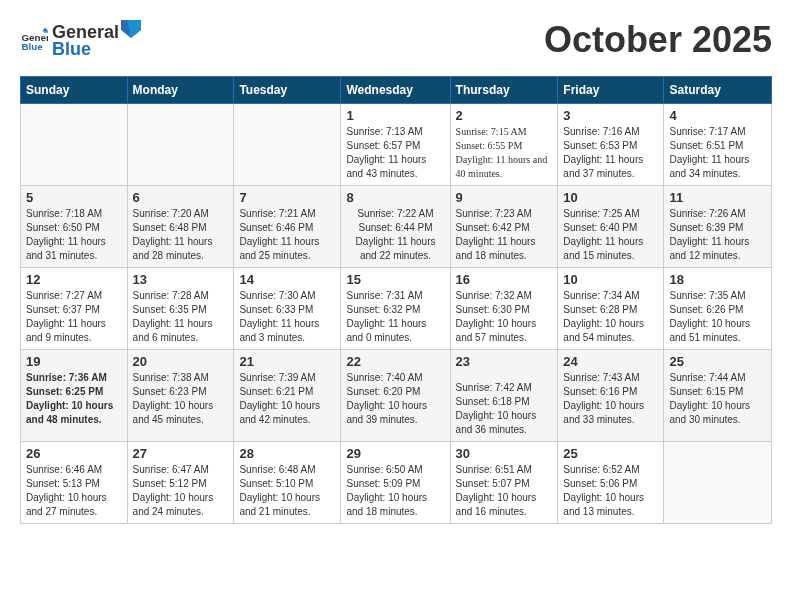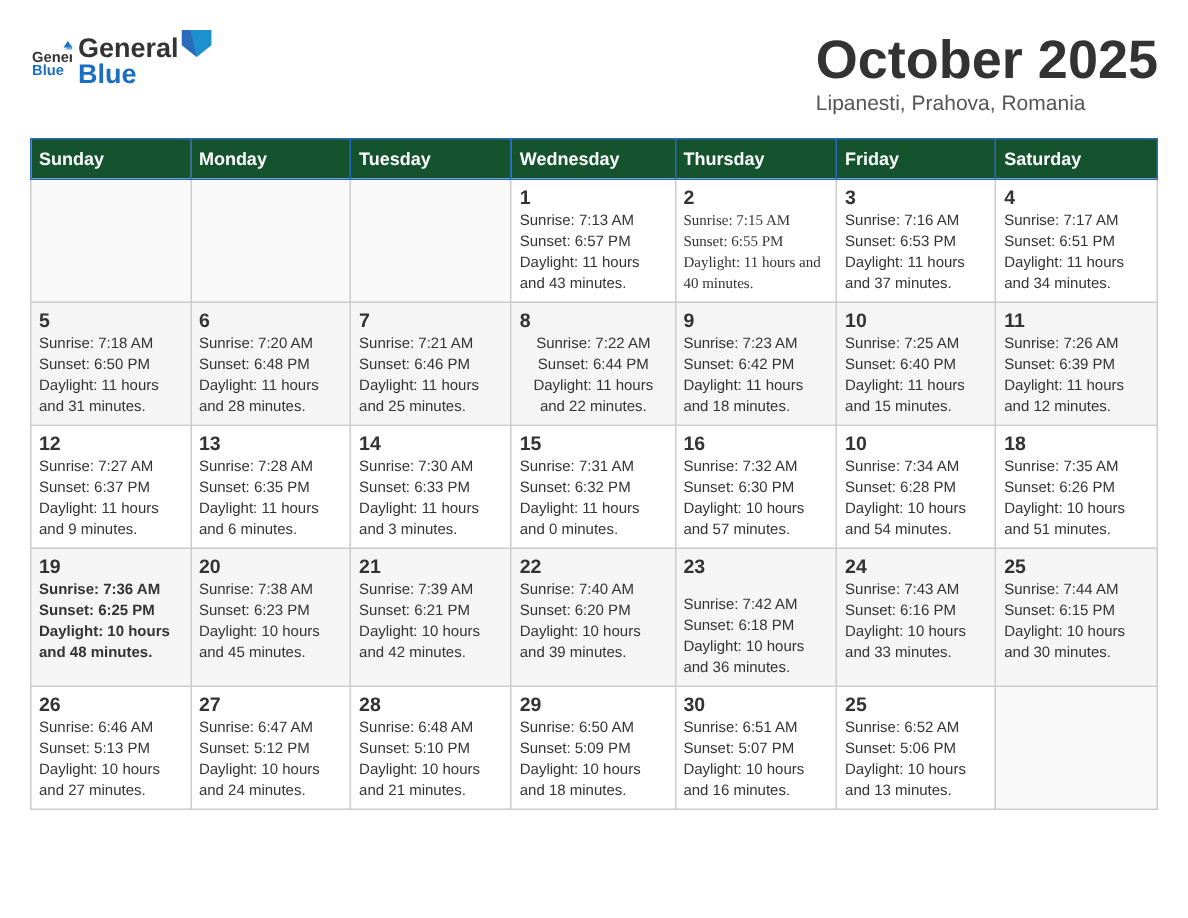--- a/index.html
+++ b/index.html
@@ -19,38 +19,39 @@
     .logo {
       display: flex;
       align-items: center;
       gap: 4px;
     }
     .logo-icon {
       width: 28px;
       height: 28px;
     }
     .title-block {
+      text-align: right;
     }
     .month-title {
       font-size: 36px;
       font-weight: bold;
       color: #333;
       line-height: 1.1;
     }
     .subtitle {
       font-size: 14px;
       color: #555;
     }
     table {
       width: 100%;
       border-collapse: collapse;
       font-size: 11px;
     }
     thead tr th {
-      background-color: #14532d;
+      background-color: #0c4a6e;
       color: #fff;
       text-align: left;
       padding: 6px 5px;
       font-size: 12px;
       border: 1px solid #2a6abb;
     }
     tbody tr td {
       border: 1px solid #ccc;
       vertical-align: top;
       padding: 4px 5px;
@@ -94,21 +95,20 @@
         <svg width="20" height="18" viewBox="0 0 20 18" style="margin: 0 2px;">
           <polygon points="0,0 20,0 20,10 10,18 0,10" fill="#2a6abb"></polygon>
           <polygon points="6,0 20,0 20,10 10,18" fill="#1a9ad4" opacity="0.8"></polygon>
         </svg>
       </div>
       <div style="font-size:18px; font-weight:bold; color:#1a6fc4; margin-top:-4px;">Blue</div>
     </div>
   </div>
   <div class="title-block">
     <div class="month-title">October 2025</div>
-    <div class="subtitle">Lipanesti, Prahova, Romania</div>
   </div>
 </div>
 
 <table>
   <thead>
     <tr>
     <th>Sunday</th>
         <th>Monday</th>
         <th>Tuesday</th>
         <th>Wednesday</th>

